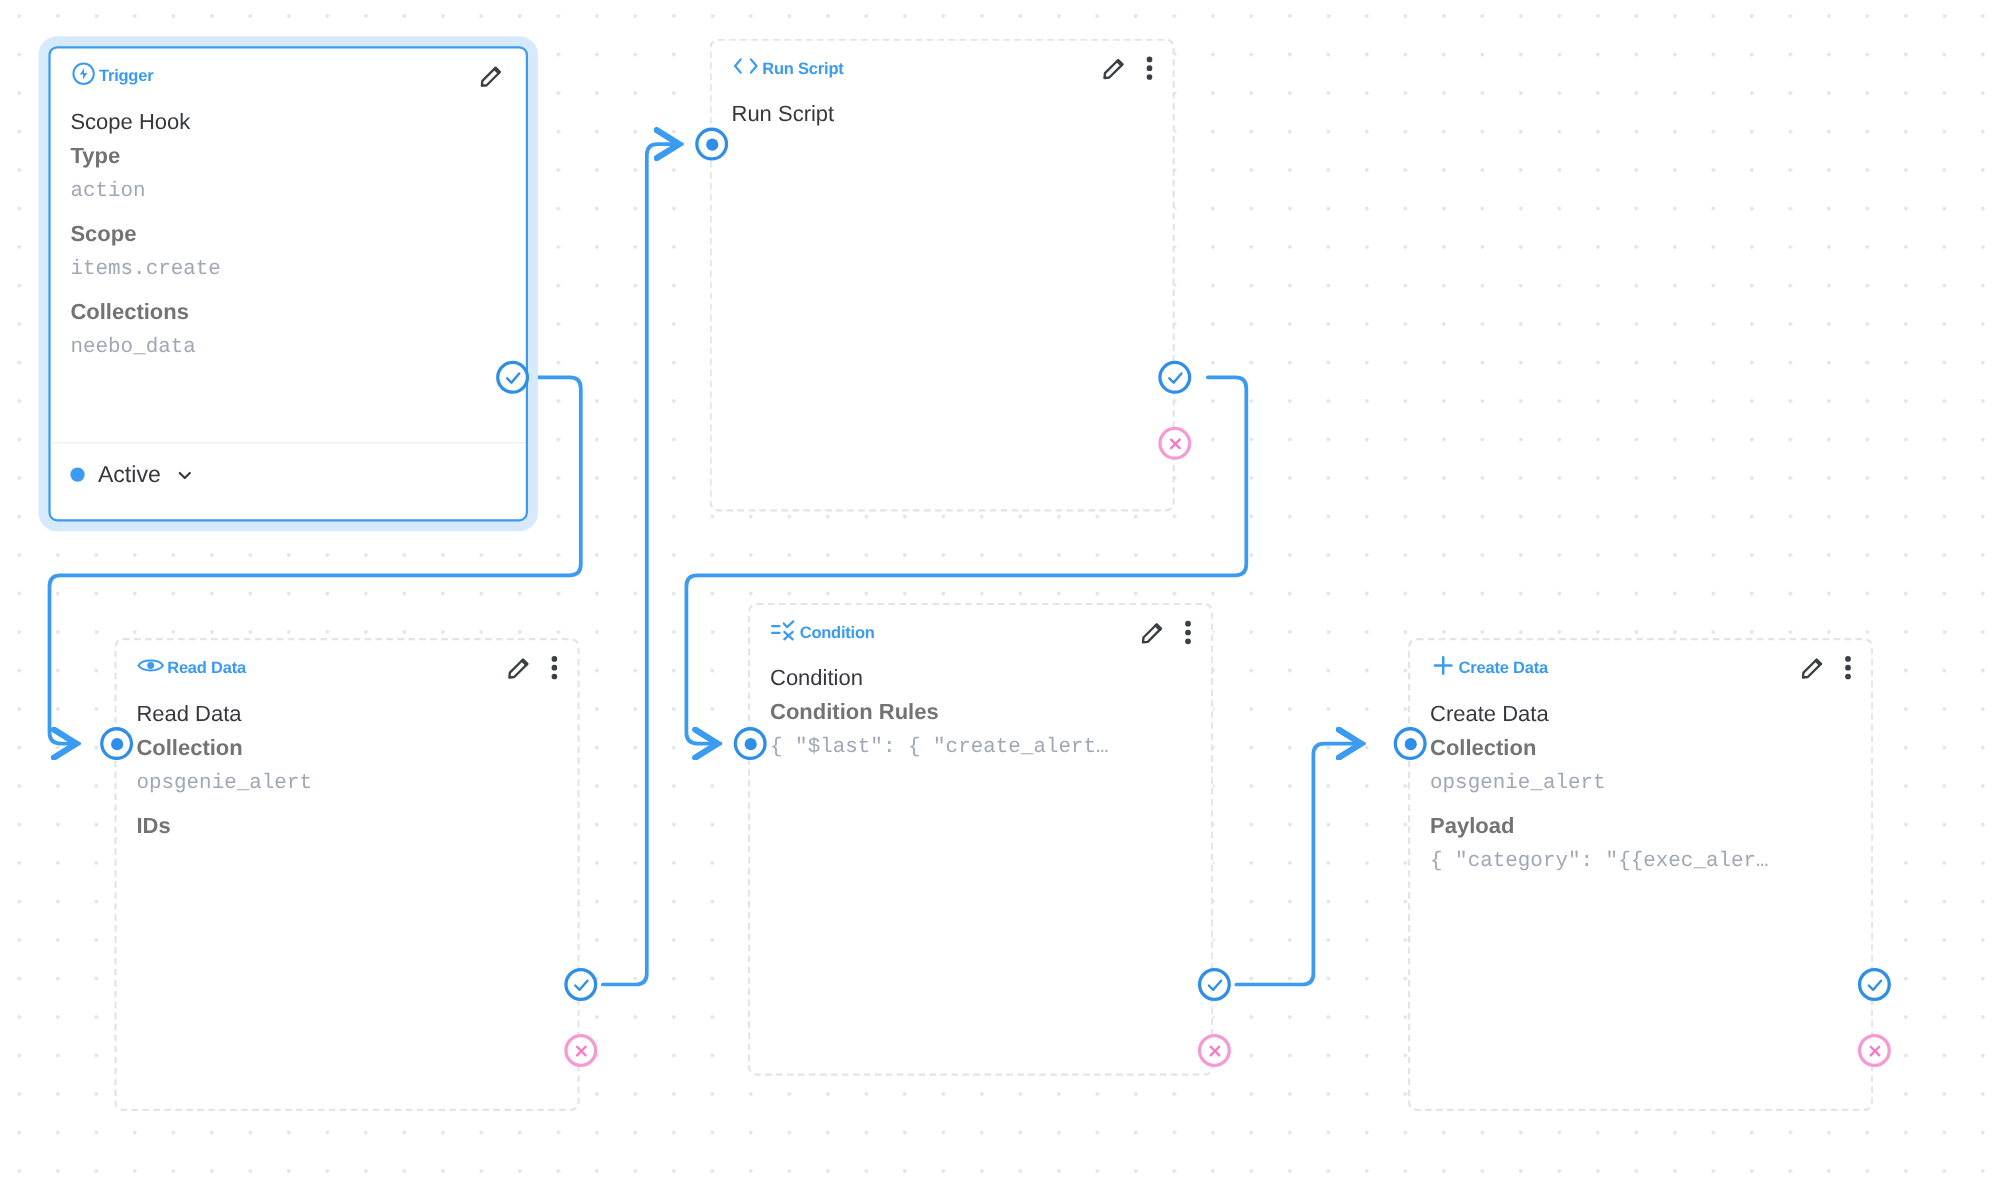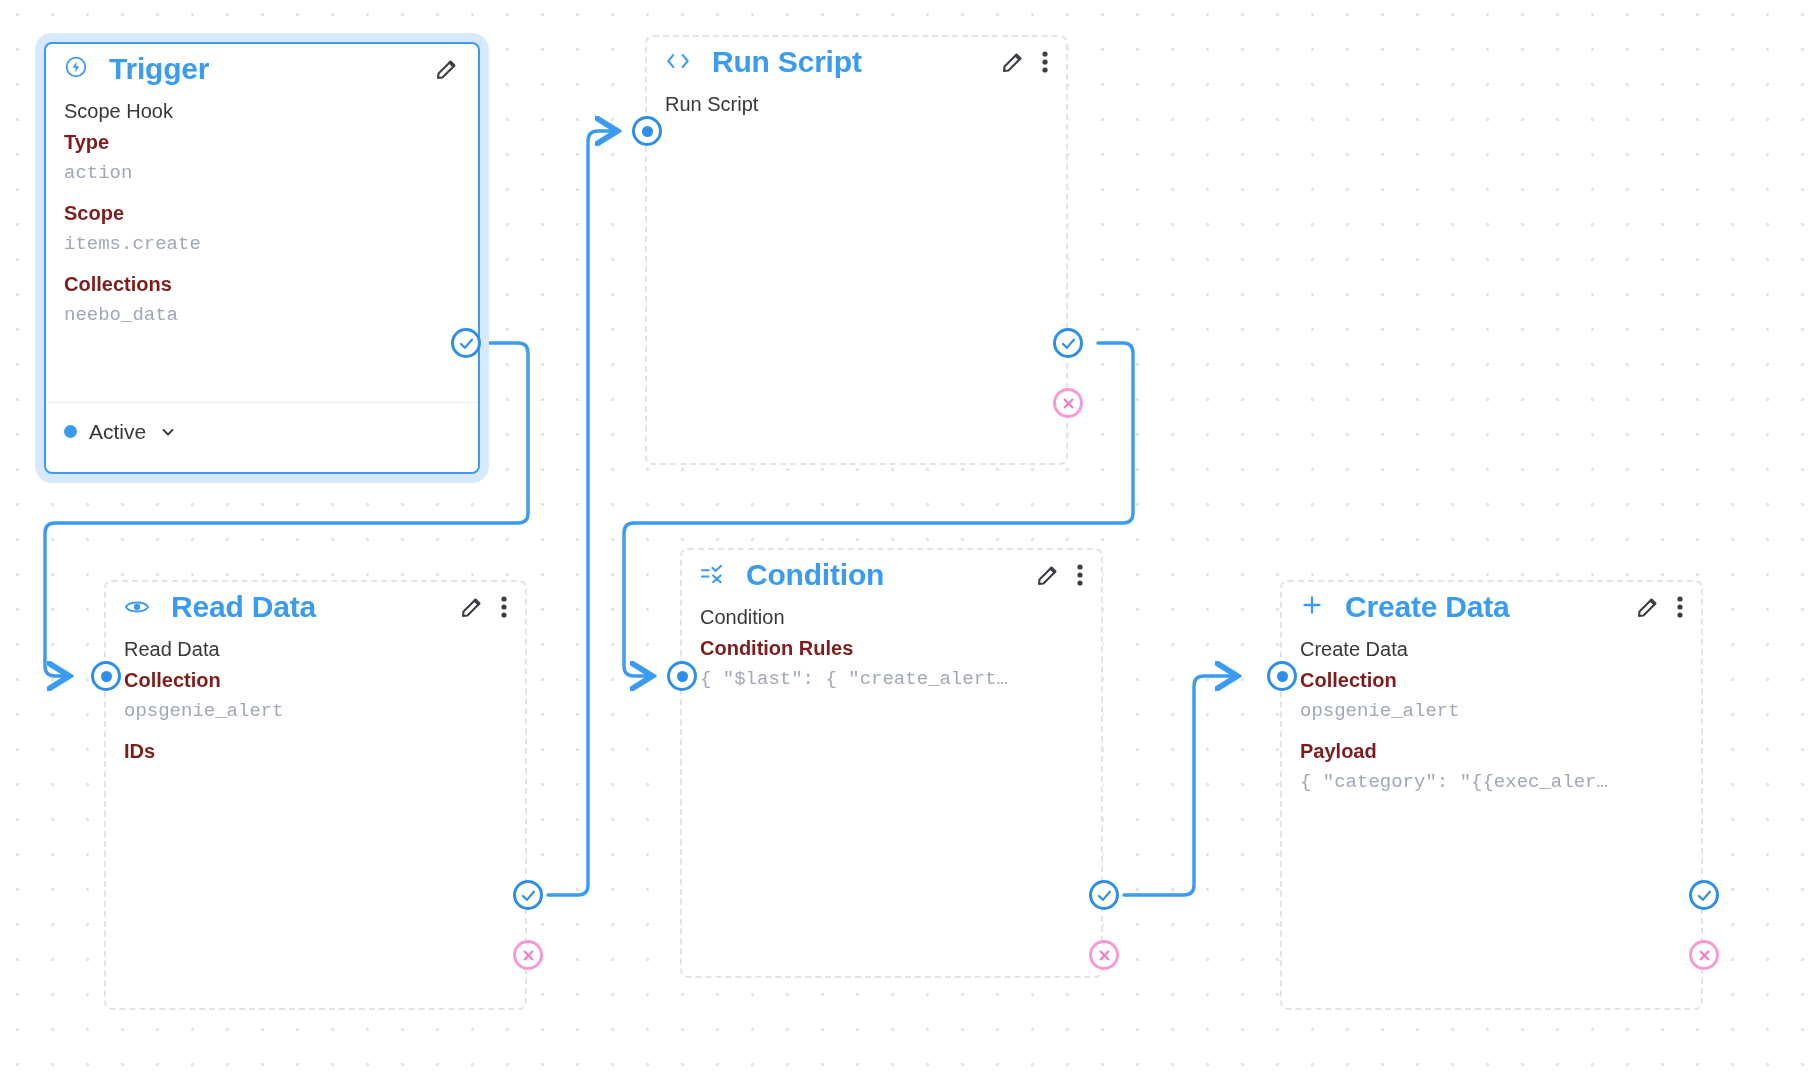--- a/index.html
+++ b/index.html
@@ -52,23 +52,23 @@
   .node-head {
     display: flex;
     align-items: center;
     padding: 16px 18px 0 18px;
     height: 34px;
     box-sizing: border-box;
   }
   .node-title {
     display: flex;
     align-items: center;
-    gap: 21px;
+    gap: 2px;
     color: #3b9bf0;
-    font-size: 30px;
+    font-size: 15px;
     font-weight: bold;
     letter-spacing: -0.2px;
     white-space: nowrap;
   }
   .head-actions {
     margin-left: auto;
     display: flex;
     align-items: center;
     gap: 16px;
   }
@@ -84,21 +84,21 @@
   }
   .field-name {
     font-size: 20px;
     color: #36383c;
     line-height: 31px;
     white-space: nowrap;
   }
   .field-label {
     font-size: 20px;
     font-weight: bold;
-    color: #7f1d1d;
+    color: #737373;
     line-height: 31px;
     white-space: nowrap;
   }
   .field-value {
     font-family: Liberation Mono, monospace;
     font-size: 19px;
     color: #a0a7b5;
     line-height: 30px;
     white-space: nowrap;
     overflow: hidden;

